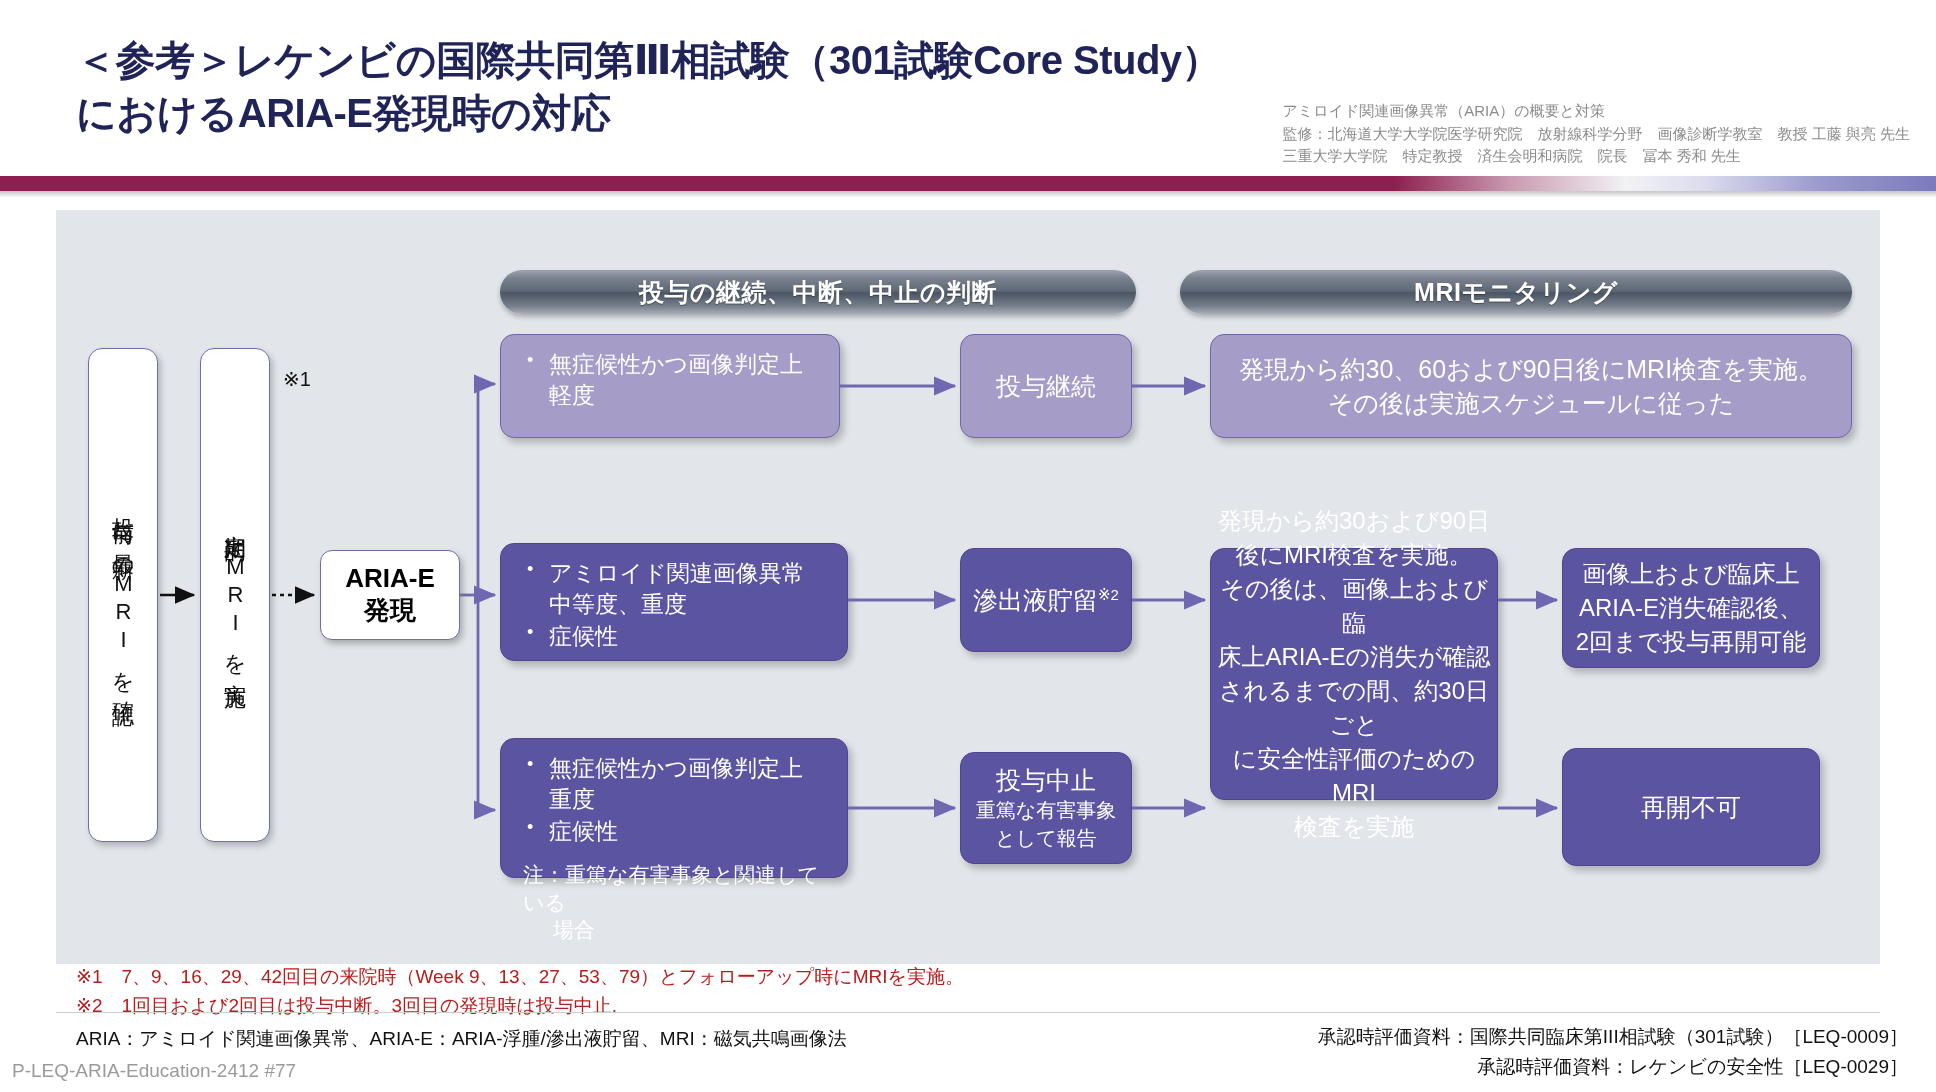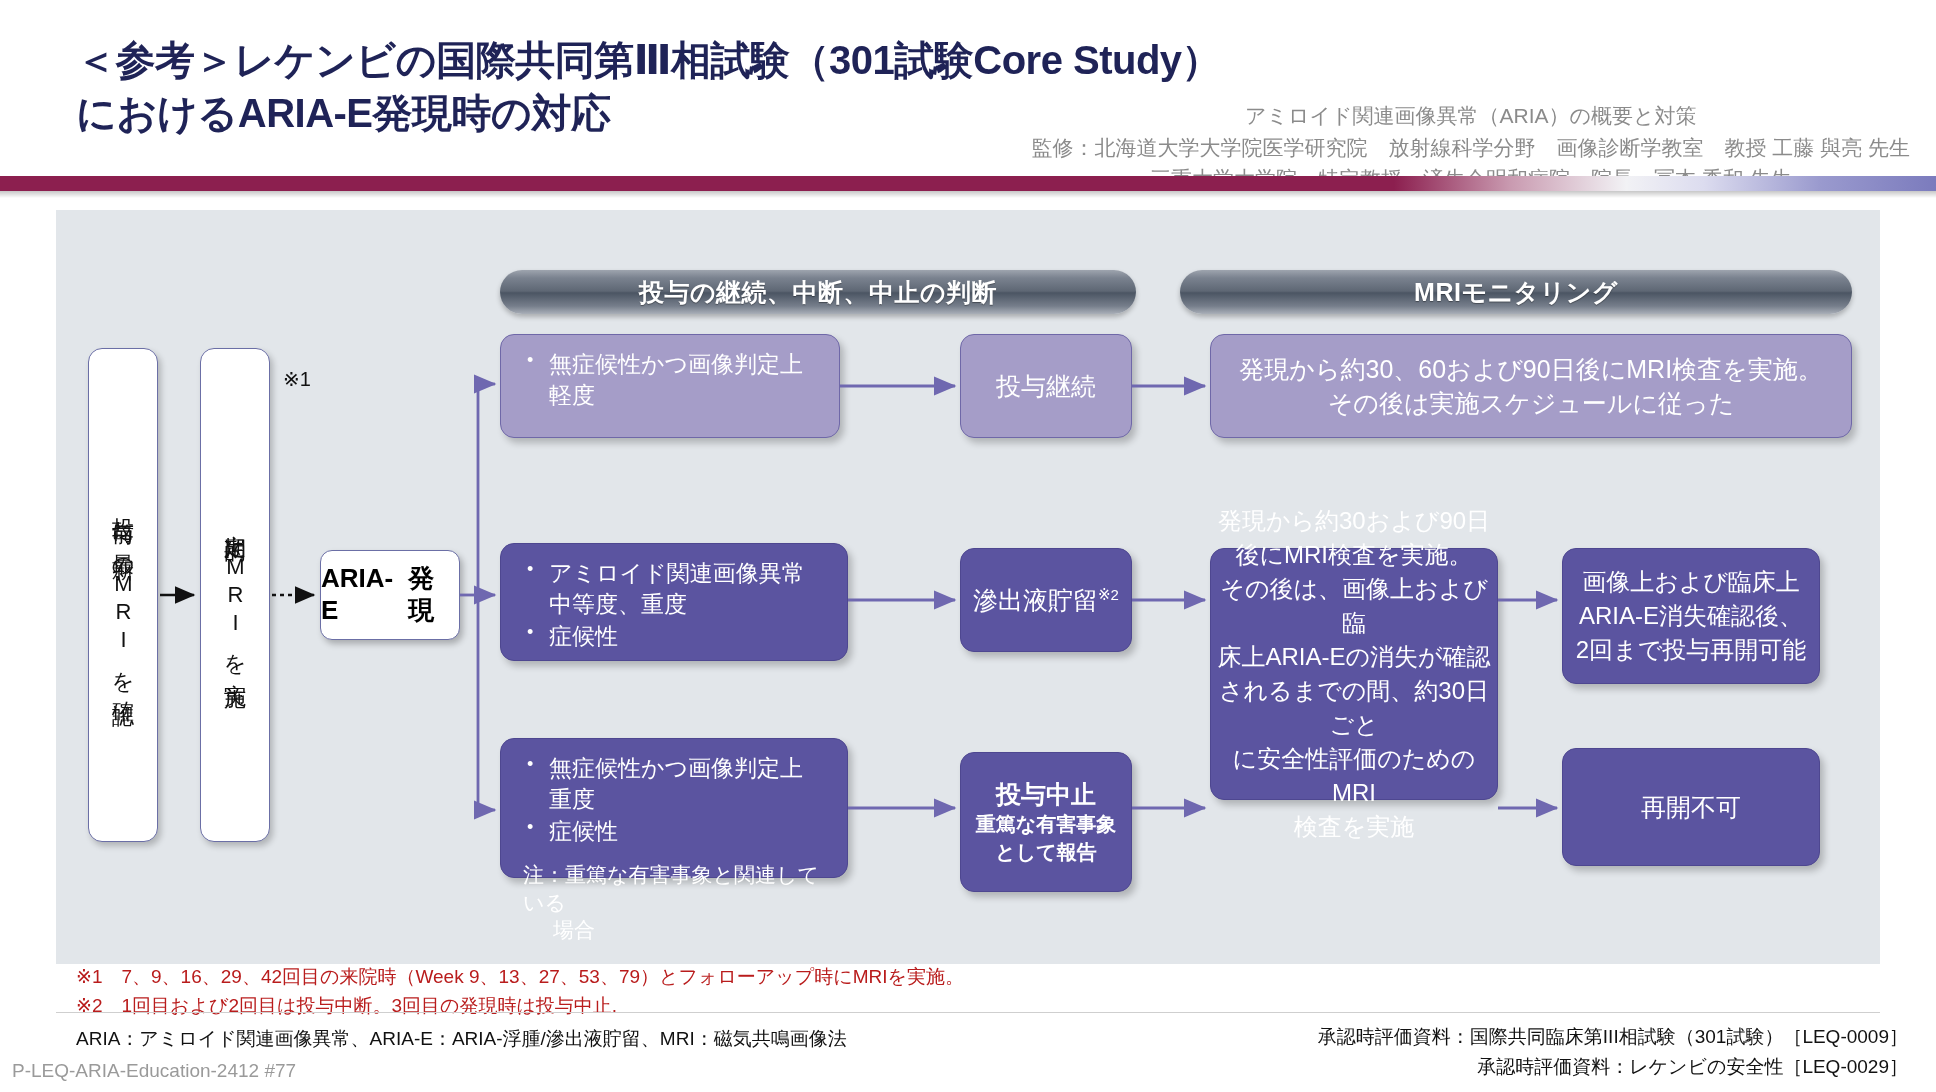--- a/index.html
+++ b/index.html
@@ -32,23 +32,23 @@
     color: #1f2357;
     line-height: 1.33;
     letter-spacing: -0.5px;
     white-space: nowrap;
   }
 
   .credits {
     position: absolute;
     right: 26px;
     top: 100px;
-    text-align: center;
+    text-align: left;
     color: #8b8b8b;
-    font-size: 21px;
+    font-size: 15px;
     line-height: 1.5;
   }
 
   .header-band {
     position: absolute;
     left: 0;
     top: 176px;
     width: 1936px;
     height: 15px;
     background: linear-gradient(to right,
@@ -124,23 +124,23 @@
     position: absolute;
     left: 320px;
     top: 550px;
     width: 140px;
     height: 90px;
     background: #ffffff;
     border: 1.5px solid #6b6fa6;
     border-radius: 12px;
     box-shadow: 3px 4px 6px rgba(0,0,0,0.25);
     display: flex;
-    flex-direction: row;
+    flex-direction: column;
     align-items: center;
-    justify-content: space-between;
+    justify-content: center;
     font-size: 26px;
     font-weight: bold;
     color: #000000;
     line-height: 1.22;
   }
 
   
   .note-marker {
     position: absolute;
     font-size: 20px;
@@ -193,28 +193,28 @@
 
   
   #box-mild        { left: 500px;  top: 334px; width: 340px; height: 104px; }
   #box-moderate    { left: 500px;  top: 543px; width: 348px; height: 118px; }
   #box-severe      { left: 500px;  top: 738px; width: 348px; height: 140px; }
 
   #box-continue    { left: 960px;  top: 334px; width: 172px; height: 104px;
                      font-size: 25px; }
   #box-interrupt   { left: 960px;  top: 548px; width: 172px; height: 104px;
                      font-size: 25px; }
-  #box-stop        { left: 960px;  top: 752px; width: 172px; height: 140px; font-weight: bold; }
+  #box-stop        { left: 960px;  top: 752px; width: 172px; height: 112px; }
 
   #box-mri-1       { left: 1210px; top: 334px; width: 642px; height: 104px;
                      font-size: 25px; line-height: 1.36; }
   #box-mri-2       { left: 1210px; top: 548px; width: 288px; height: 252px;
                      font-size: 24px; line-height: 1.42; }
 
-  #box-resume      { left: 1562px; top: 548px; width: 258px; height: 136px;
+  #box-resume      { left: 1562px; top: 548px; width: 258px; height: 120px;
                      font-size: 24px; line-height: 1.42; }
   #box-noresume    { left: 1562px; top: 748px; width: 258px; height: 118px;
                      font-size: 25px; }
 
   .sup-note {
     font-size: 15px;
     vertical-align: super;
   }
   .stop-title { font-size: 25px; line-height: 1.2; }
   .stop-sub   { font-size: 20px; line-height: 1.3; margin-top: 2px; }

